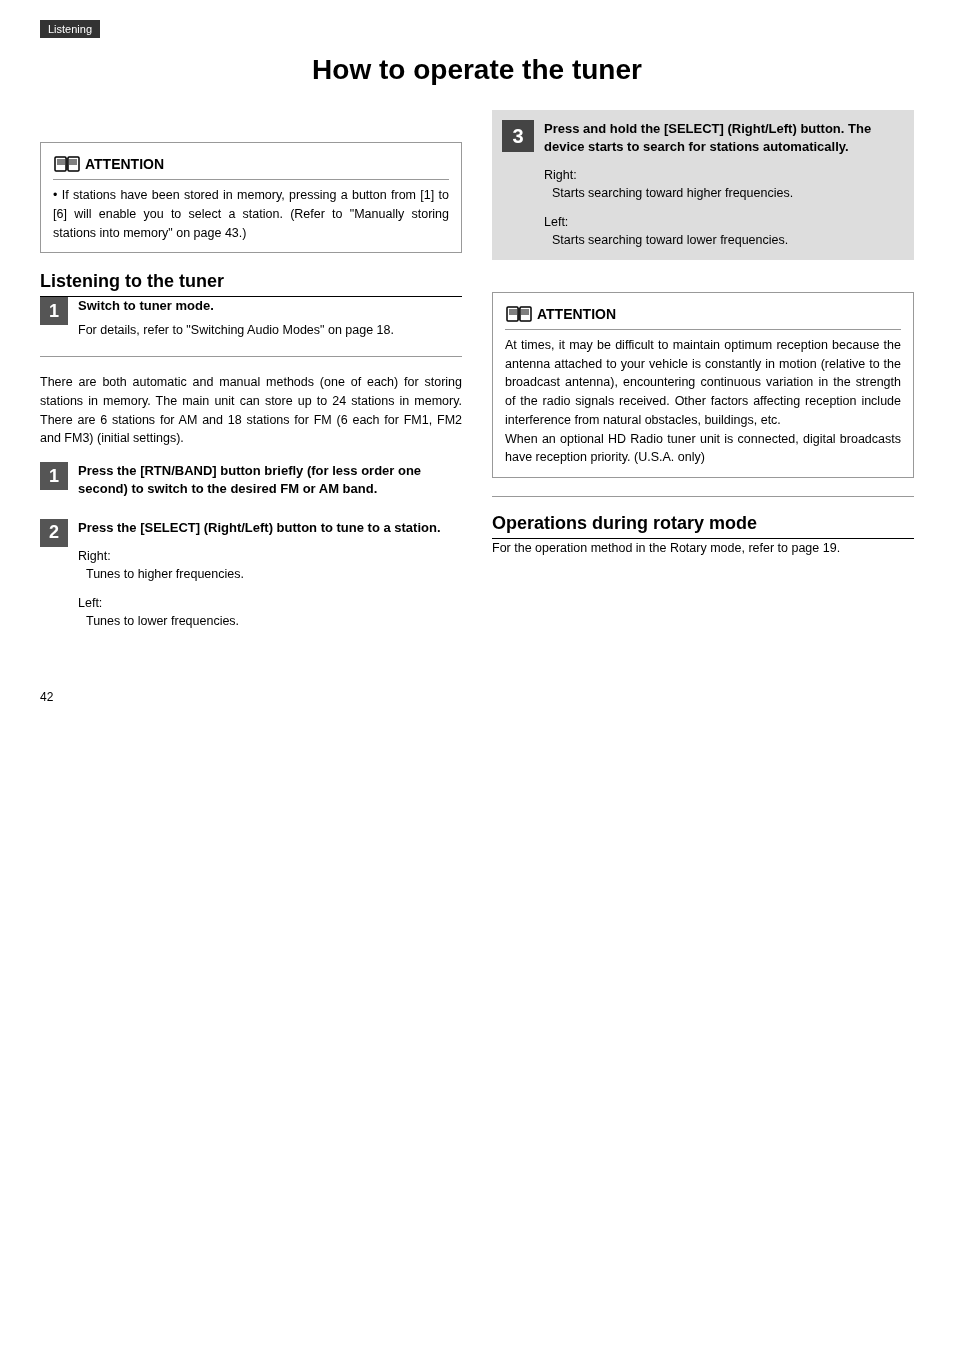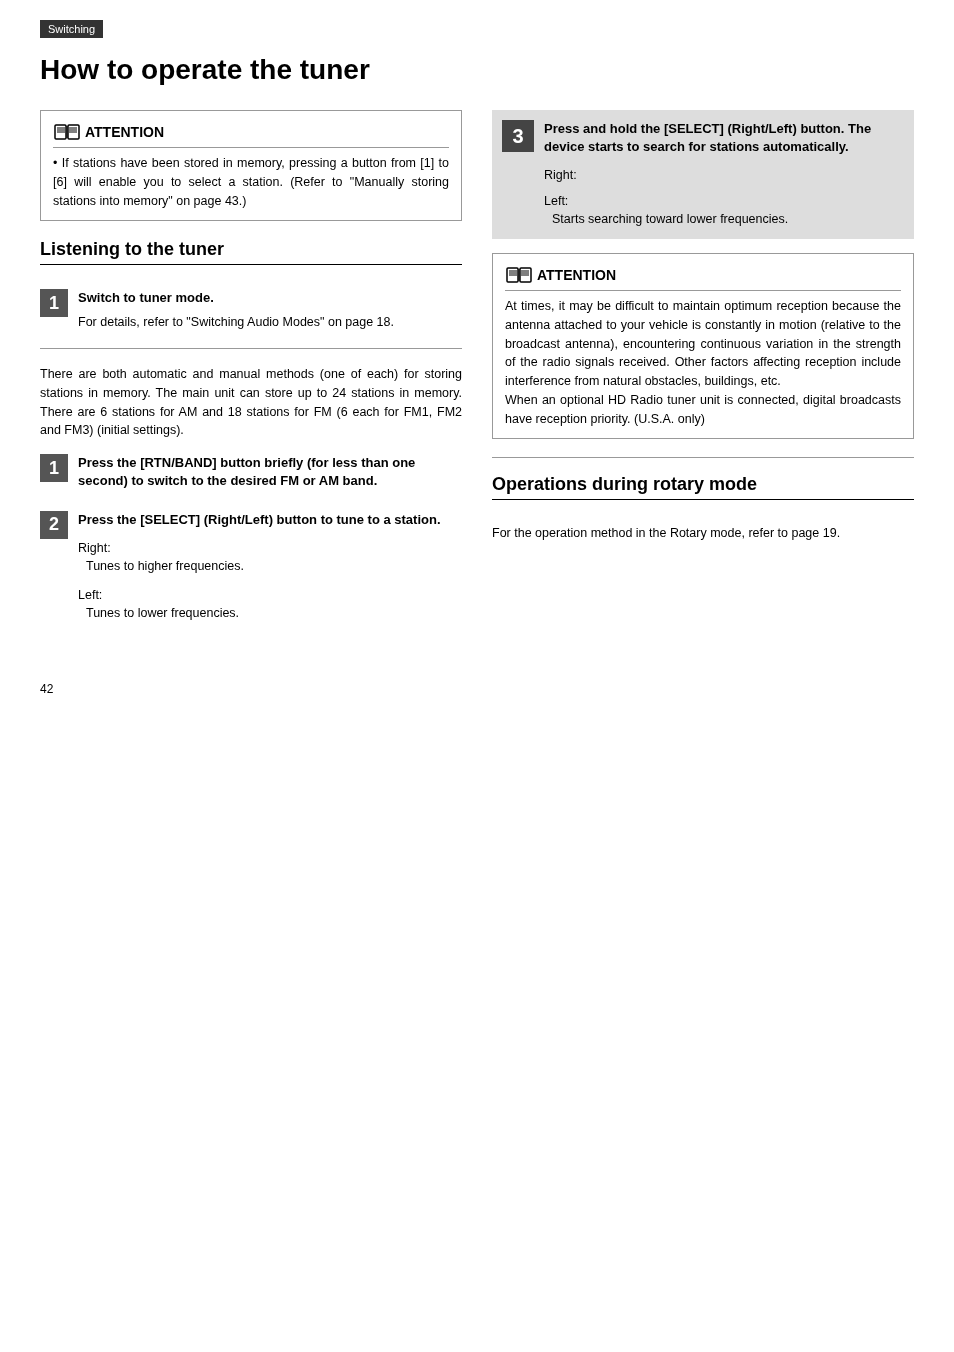--- a/index.html
+++ b/index.html
@@ -20,35 +20,37 @@
       font-size: 11px;
       padding: 3px 8px;
       display: inline-block;
       margin-bottom: 16px;
     }
     .page-title {
       font-size: 28px;
       font-weight: bold;
       margin-bottom: 24px;
       border-bottom: none;
+      text-align: center;
     }
     .two-column {
       display: flex;
       gap: 30px;
     }
     .left-col {
       flex: 1;
     }
     .right-col {
       flex: 1;
     }
     .attention-box {
       border: 1px solid #999;
       padding: 10px 12px;
       margin-bottom: 18px;
+      margin-top: 32px;
     }
     .attention-title {
       display: flex;
       align-items: center;
       font-weight: bold;
       font-size: 14px;
       margin-bottom: 6px;
       border-bottom: 1px solid #999;
       padding-bottom: 4px;
     }
@@ -61,21 +63,21 @@
     .attention-body {
       font-size: 12.5px;
       line-height: 1.5;
       text-align: justify;
     }
     .section-title {
       font-size: 18px;
       font-weight: bold;
       border-bottom: 1px solid #000;
       padding-bottom: 4px;
-      margin-bottom: 24px;
+      margin-bottom: 0;
     }
     .step-block {
       display: flex;
       margin-bottom: 14px;
     }
     .step-number {
       background: #555;
       color: #fff;
       font-size: 18px;
       font-weight: bold;
@@ -141,21 +143,21 @@
     .page-num {
       font-size: 12px;
       margin-top: 46px;
     }
   </style>
 </head>
 <body>
 
 <div class="page">
   
-  <div class="operation-header">Switching</div>
+  <div class="operation-header">Listening</div>
 
   
   <h1 class="page-title">How to operate the tuner</h1>
 
   <div class="two-column">
 
     <div class="left-col">
 
       <div class="attention-box">
         <div class="attention-title">
@@ -189,21 +191,21 @@
       </div>
 
       <hr class="separator">
 
 
       <p class="body-text">There are both automatic and manual methods (one of each) for storing stations in memory. The main unit can store up to 24 stations in memory. There are 6 stations for AM and 18 stations for FM (6 each for FM1, FM2 and FM3) (initial settings).</p>
 
       <div class="step-block">
         <div class="step-number">1</div>
         <div class="step-content">
-          <div class="step-title">Press the [RTN/BAND] button briefly (for less than one second) to switch to the desired FM or AM band.</div>
+          <div class="step-title">Press the [RTN/BAND] button briefly (for less order one second) to switch to the desired FM or AM band.</div>
         </div>
       </div>
 
       <div class="step-block">
         <div class="step-number">2</div>
         <div class="step-content">
           <div class="step-title">Press the [SELECT] (Right/Left) button to tune to a station.</div>
           <div class="direction-label">Right:</div>
           <div class="direction-desc">Tunes to higher frequencies.</div>
           <div class="direction-label">Left:</div>
@@ -213,20 +215,21 @@
 
     </div>
 
     <div class="right-col">
 
       <div class="highlighted-step">
         <div class="step-number">3</div>
         <div class="step-content">
           <div class="step-title">Press and hold the [SELECT] (Right/Left) button. The device starts to search for stations automatically.</div>
           <div class="direction-label">Right:</div>
+          <div class="direction-desc">Starts searching toward higher frequencies.</div>
           <div class="direction-label">Left:</div>
           <div class="direction-desc">Starts searching toward lower frequencies.</div>
         </div>
       </div>
 
       <div class="attention-box">
         <div class="attention-title">
           <span class="attention-icon">
             <svg width="28" height="22" viewBox="0 0 28 22">
               <rect x="2" y="4" width="11" height="14" rx="1" fill="none" stroke="#000" stroke-width="1.5"></rect>

